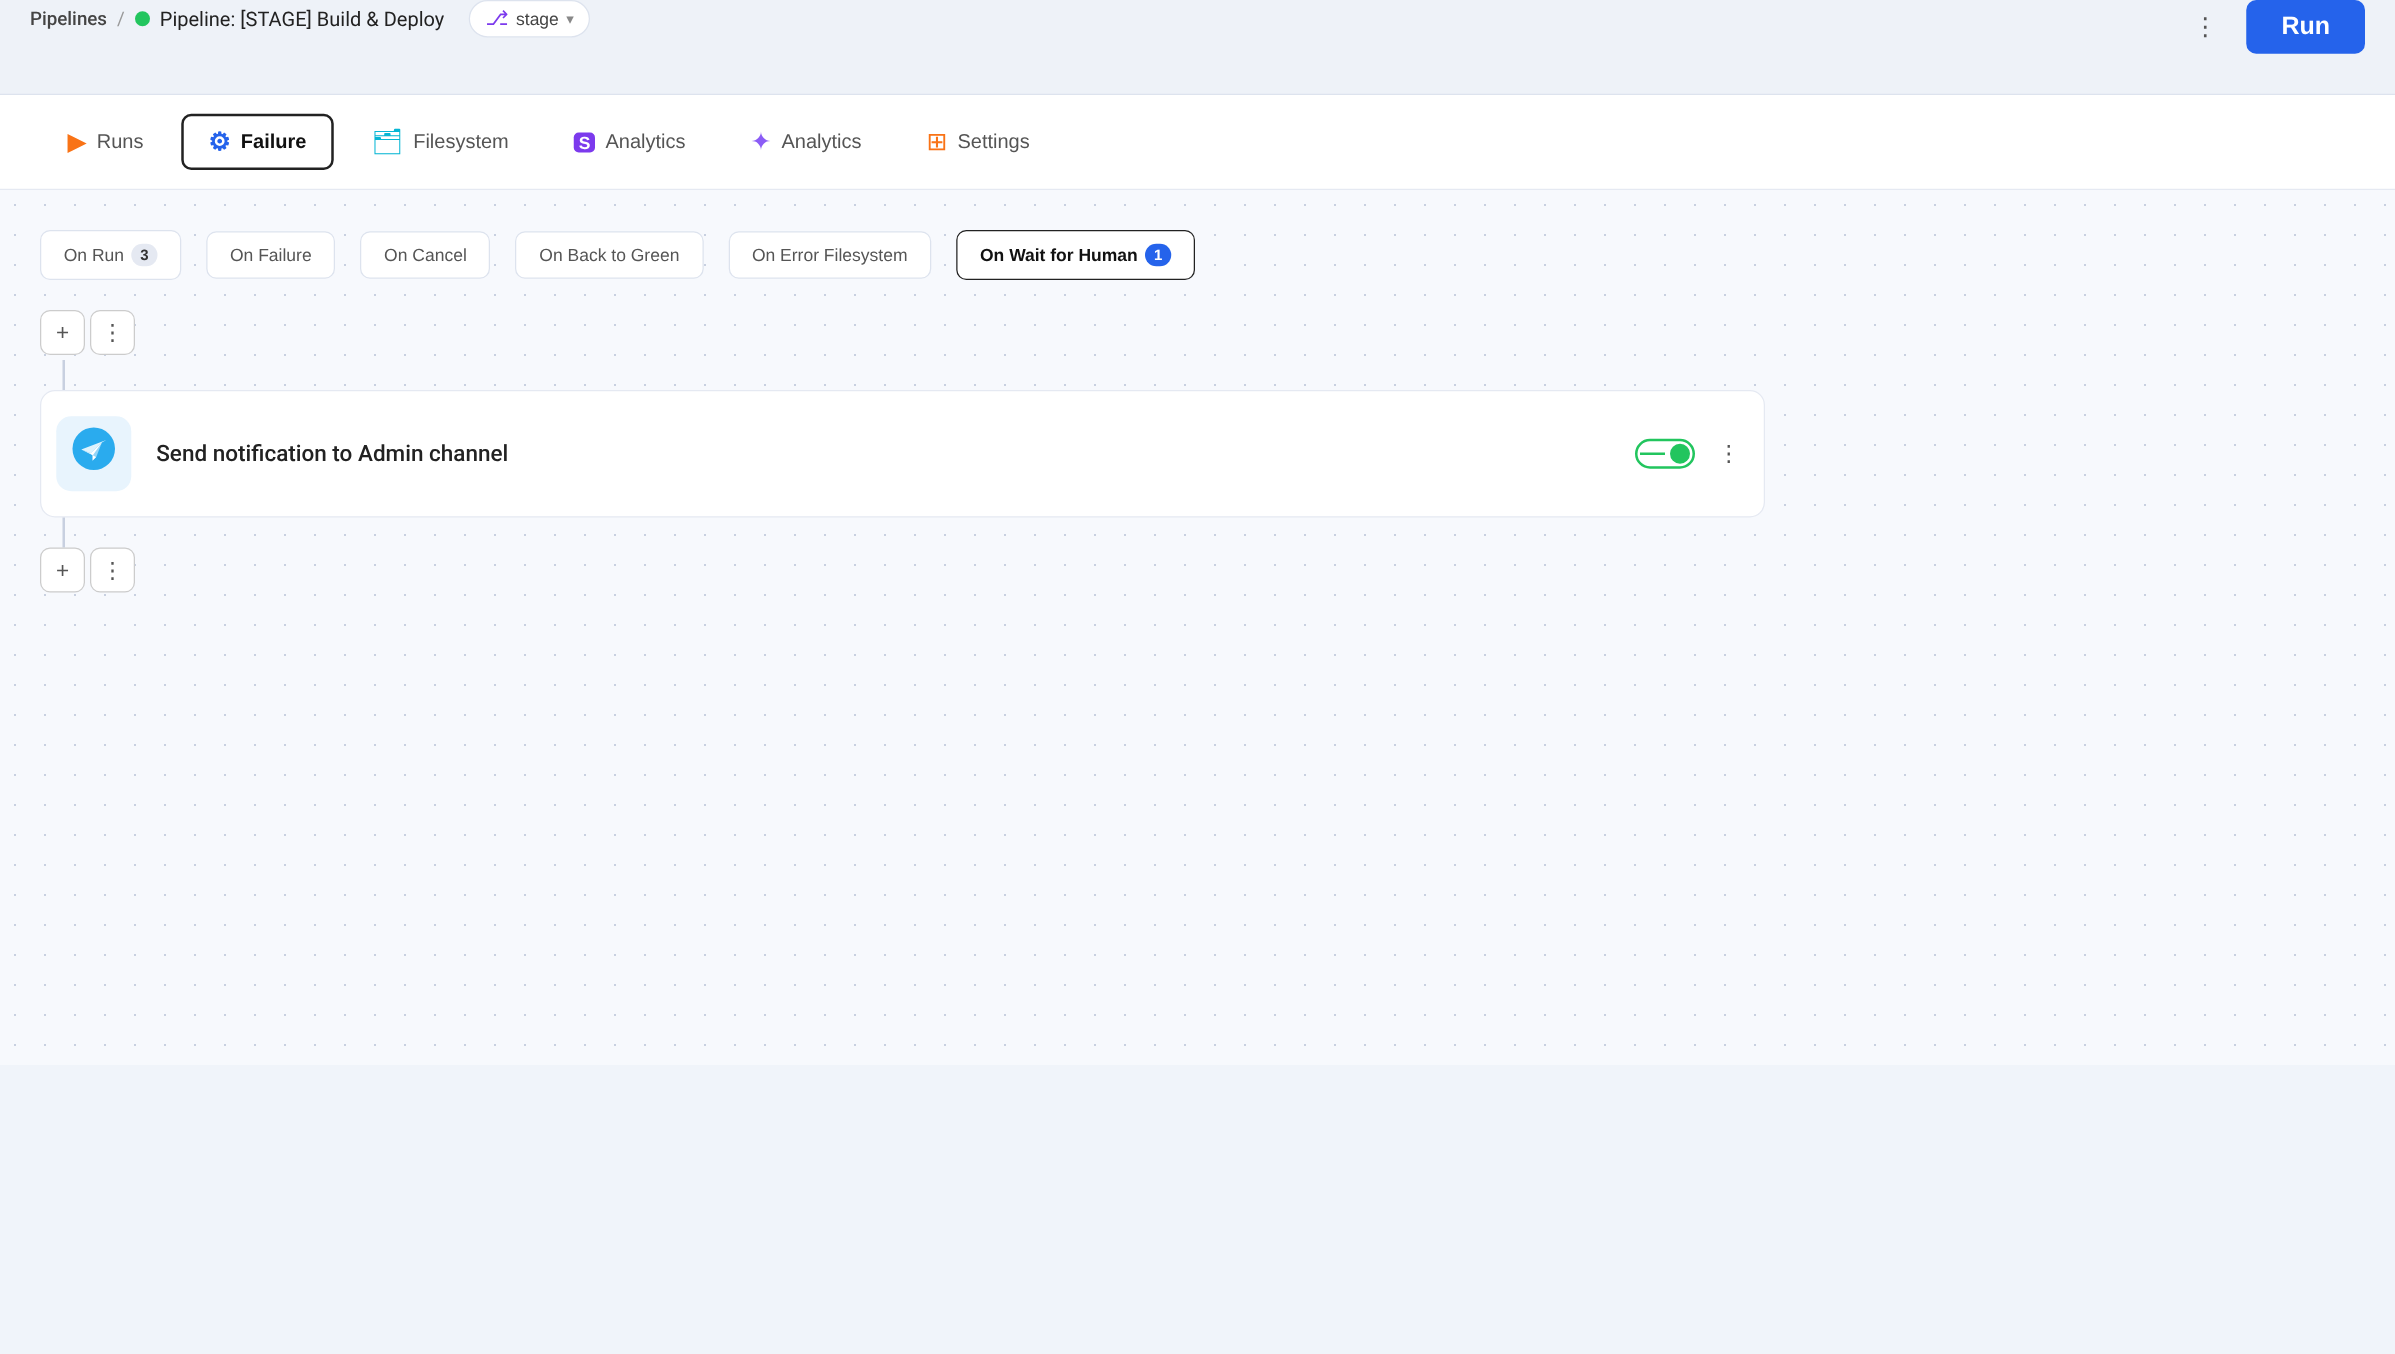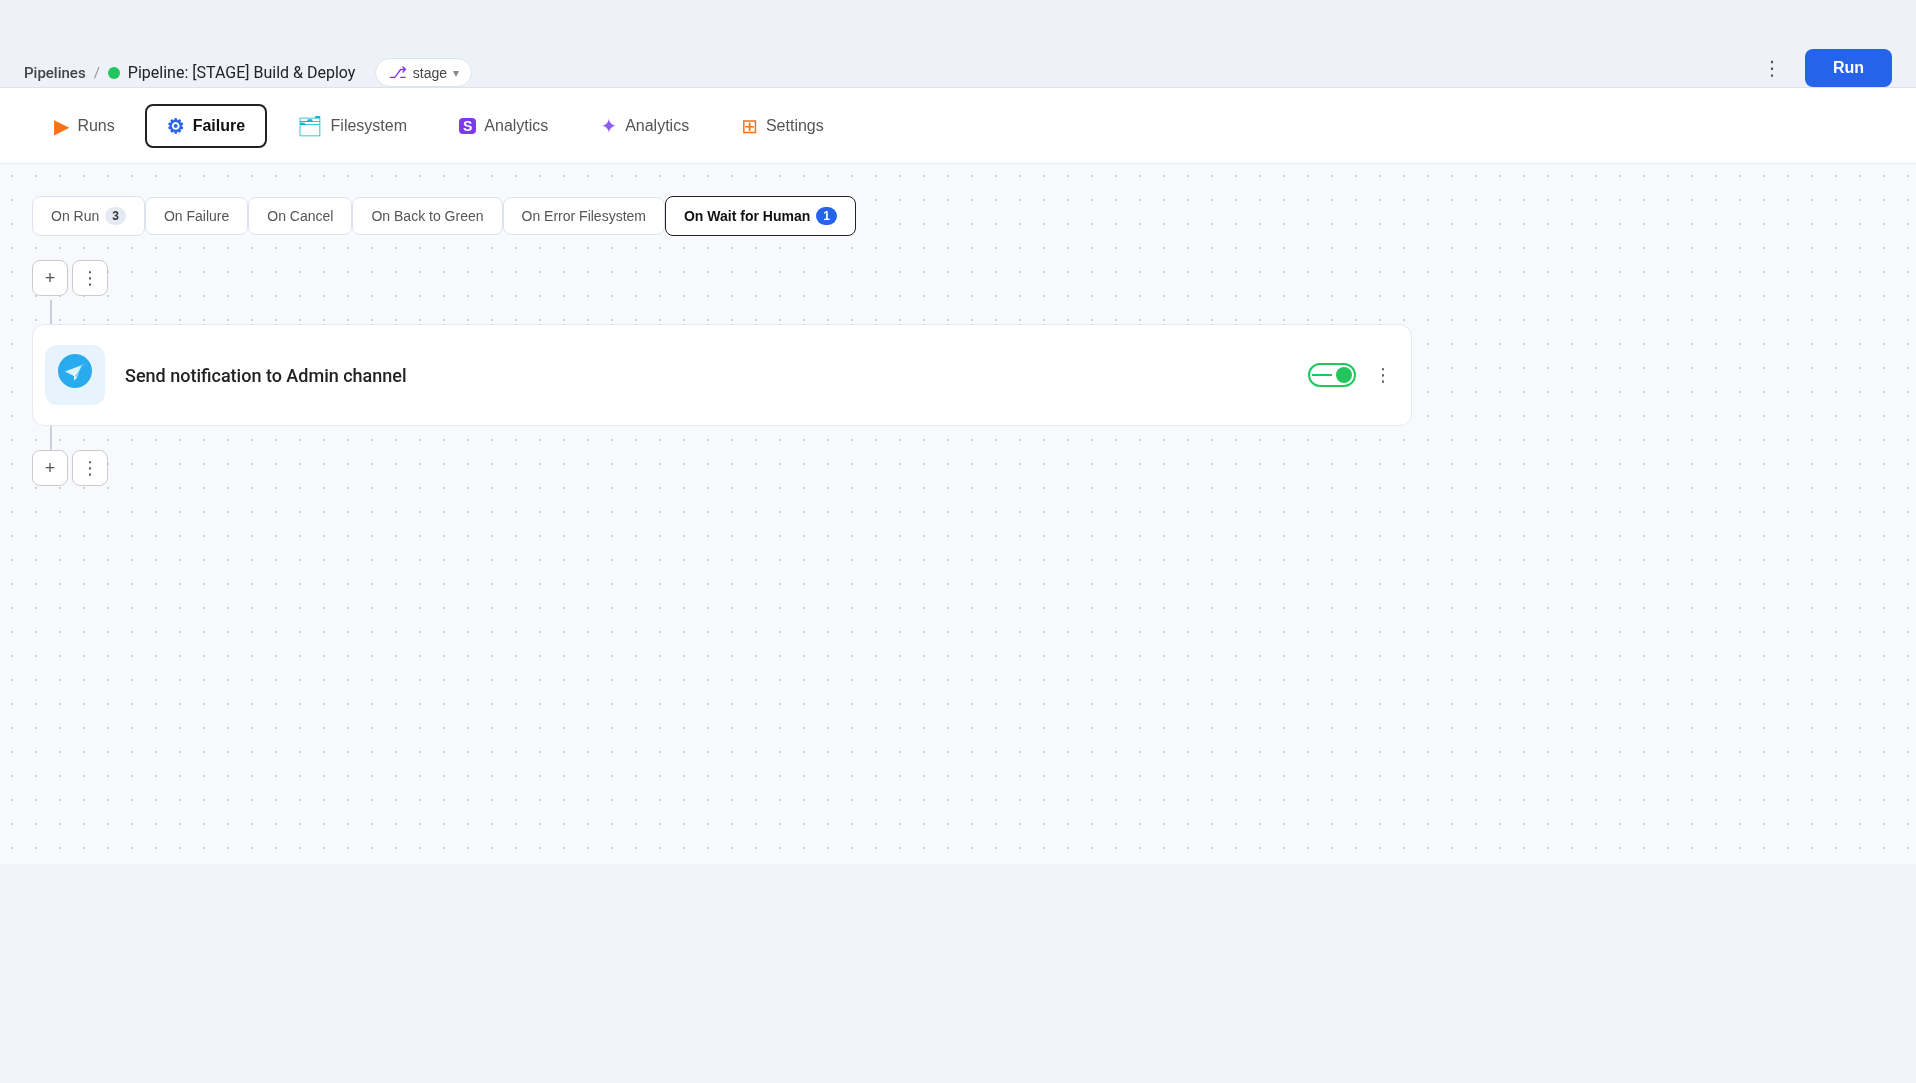--- a/index.html
+++ b/index.html
@@ -6,24 +6,24 @@
     body {
       font-family: -apple-system, BlinkMacSystemFont, 'Segoe UI', Roboto, sans-serif;
       background: #f0f4fa;
       min-height: 1083px;
       width: 1916px;
     }
 
     
     .top-header {
       display: flex;
-      align-items: flex-end;
+      align-items: flex-start;
       background: #eef2f8;
       padding: 0 24px;
-      height: 88px;
+      height: 76px;
       border-bottom: 1px solid #dde3ee;
     }
     .breadcrumb {
       display: flex;
       align-items: center;
       gap: 8px;
       font-size: 15px;
       color: #555;
       flex: 1;
     }
@@ -71,21 +71,21 @@
       color: #555;
       padding: 6px;
       letter-spacing: 1px;
     }
     .run-btn {
       background: #2563eb;
       color: white;
       border: none;
       border-radius: 8px;
       padding: 10px 28px;
-      font-size: 16px;
+      font-size: 20px;
       font-weight: 600;
       cursor: pointer;
     }
 
     
     .main-content {
       background: white;
       margin: 0;
     }
 
@@ -118,21 +118,21 @@
       color: #111;
       font-weight: 700;
     }
     .tab-icon { font-size: 20px; }
 
     
     .sub-tabs {
       display: flex;
       align-items: center;
       padding: 24px 32px 0;
-      gap: 0;
+      gap: 20px;
       background: #f7f9fd;
     }
     .sub-tab {
       display: flex;
       align-items: center;
       gap: 6px;
       padding: 10px 18px;
       border-radius: 8px;
       border: 1.5px solid #dde3ee;
       background: white;

